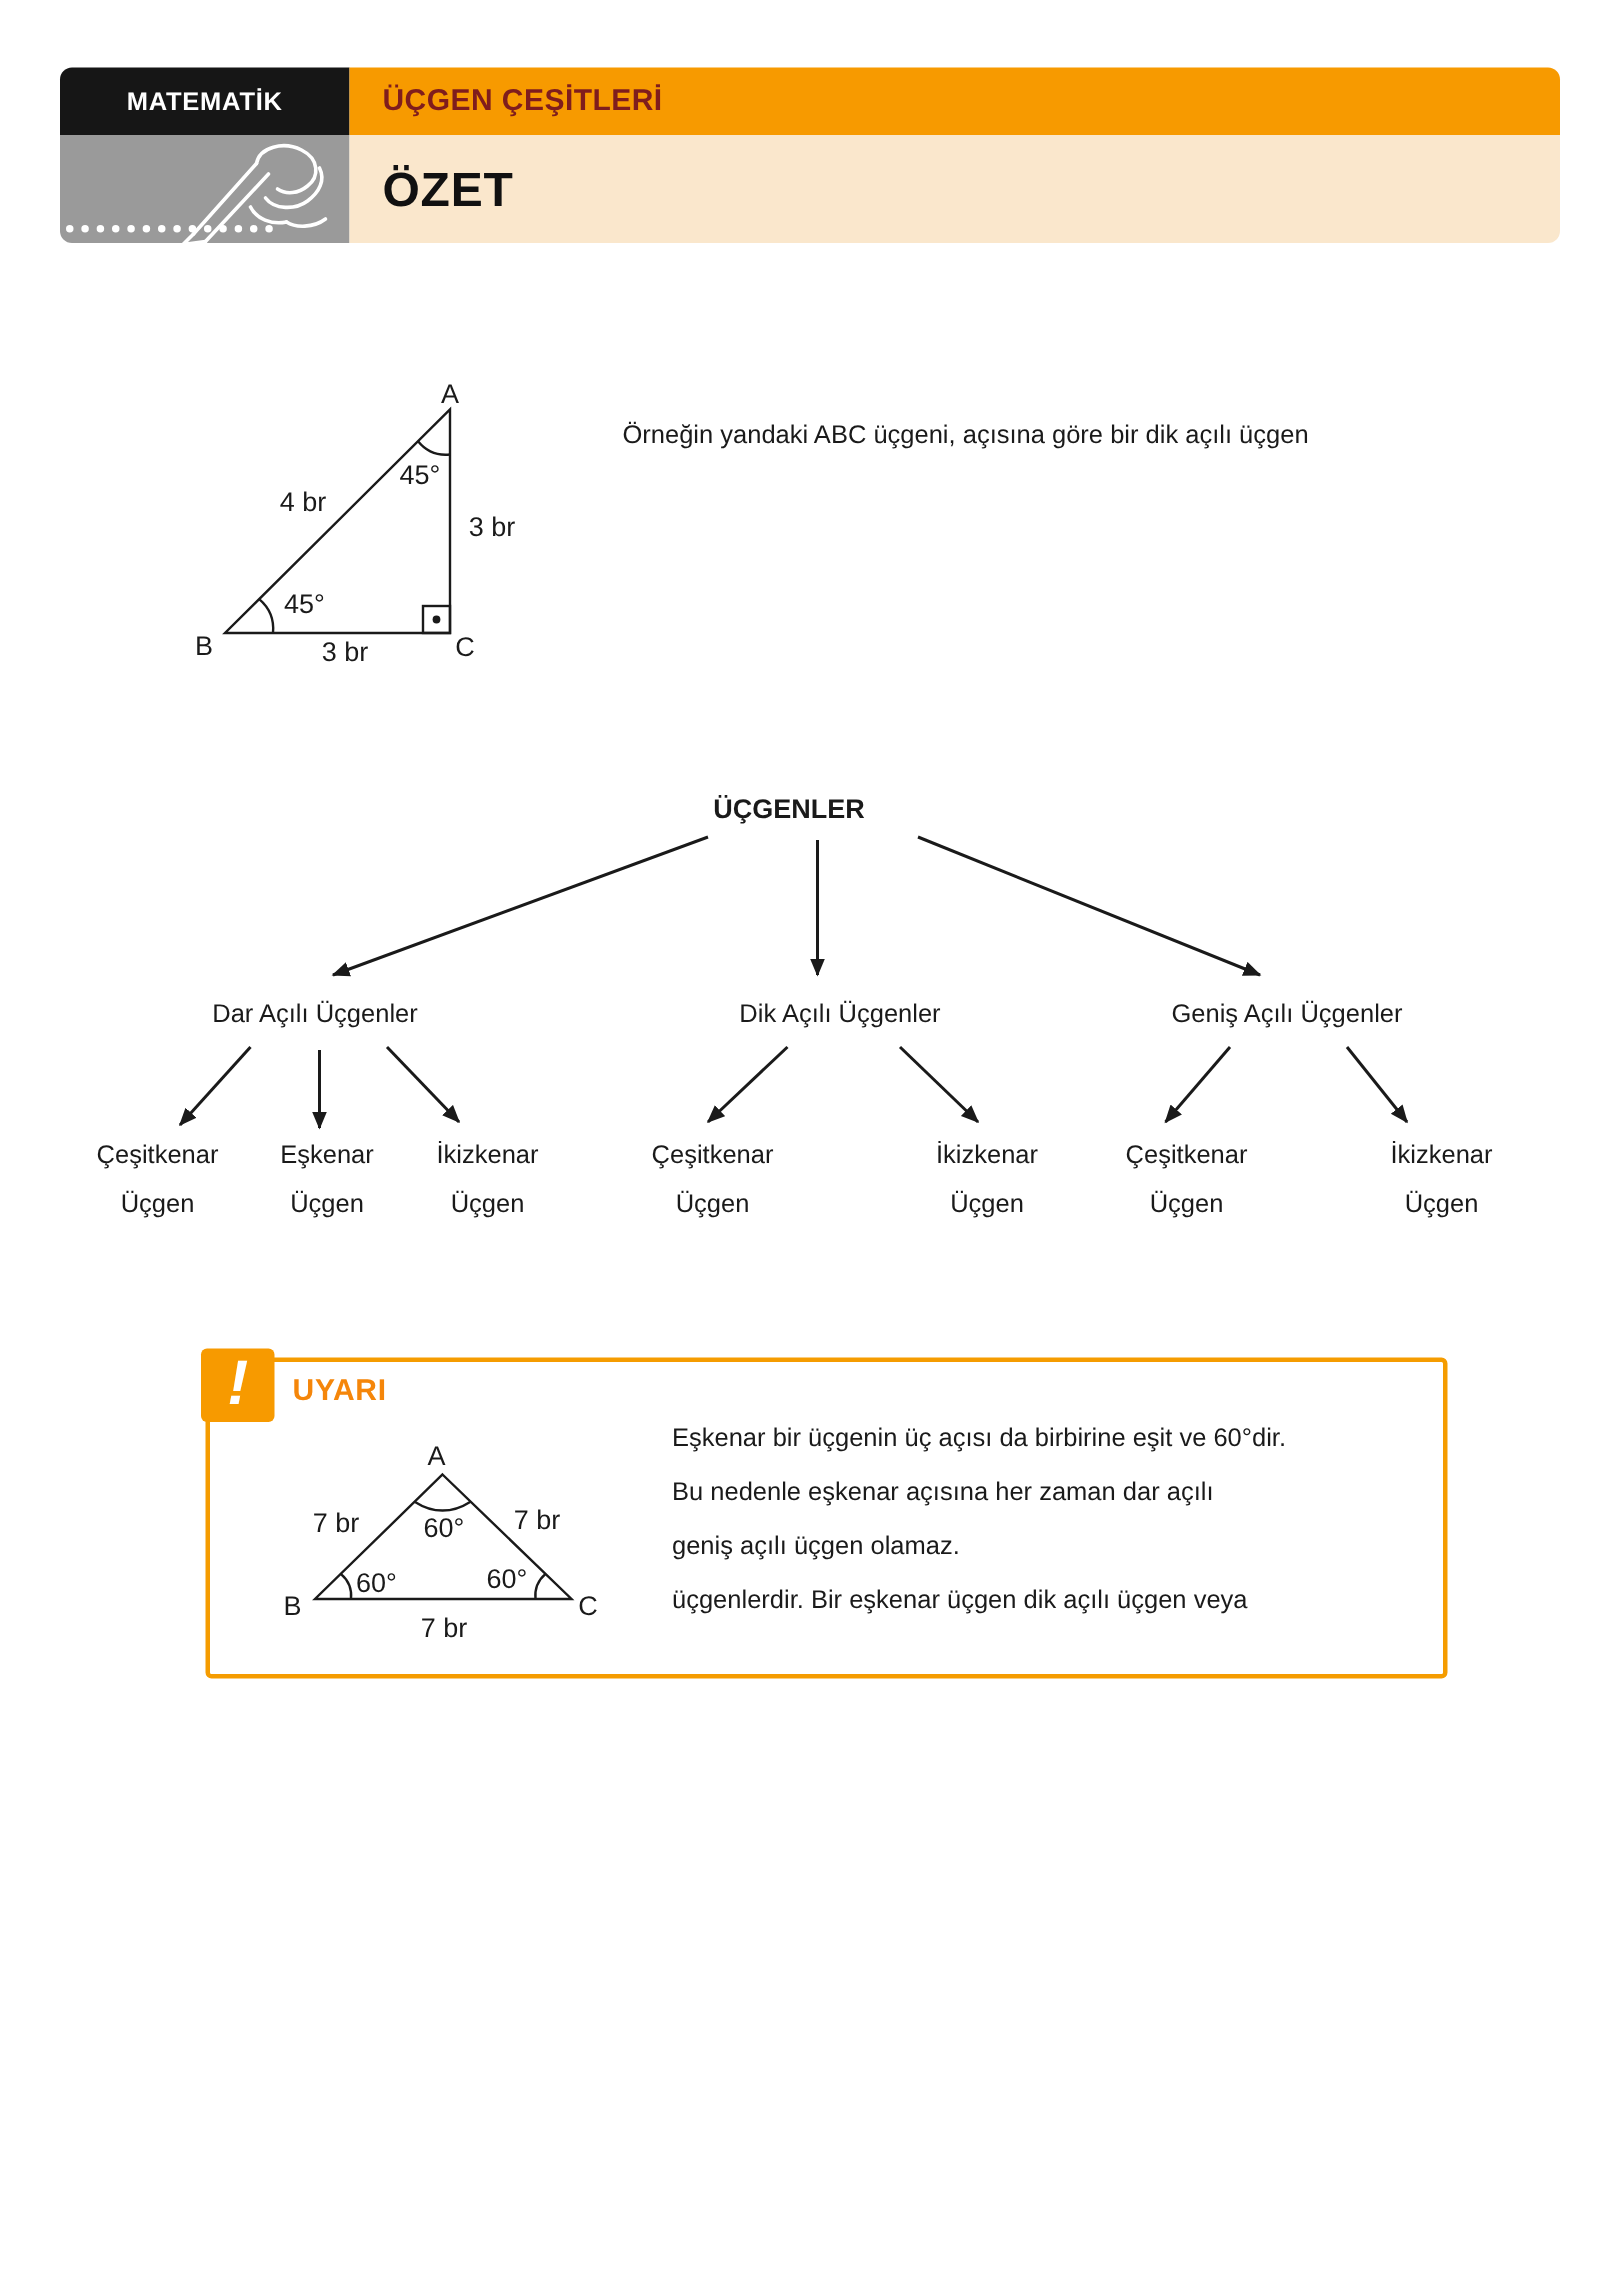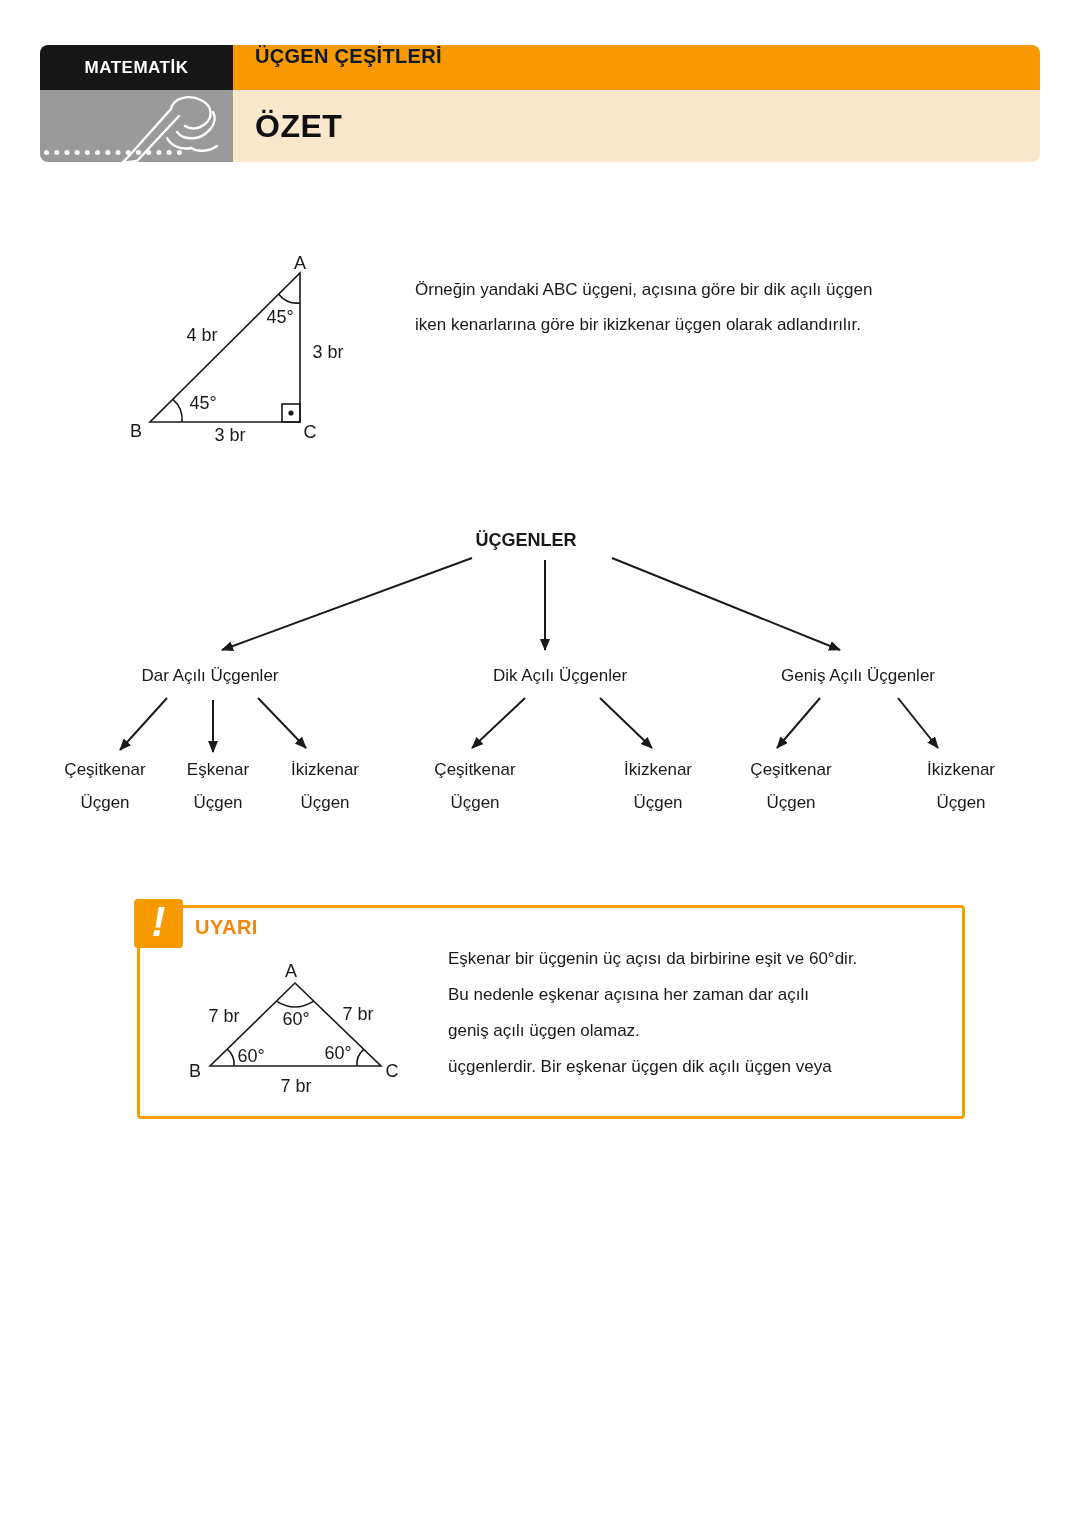--- a/index.html
+++ b/index.html
@@ -7,22 +7,22 @@
   body { font-family:"Liberation Sans", sans-serif; color:#1a1a1a; }
   .page { position:relative; width:1080px; height:1264px; background:#fff; overflow:hidden; }
   .abs { position:absolute; }
   .ctr { transform:translate(-50%,-50%); white-space:nowrap; }
 
   
   .hdr-subject { left:40px; top:45px; width:193px; height:45px; background:#161616;
                  border-top-left-radius:8px; display:flex; align-items:center; justify-content:center;
                  color:#fff; font-weight:bold; font-size:17px; letter-spacing:.5px; }
   .hdr-topic   { left:233px; top:45px; width:807px; height:45px; background:#F79A00;
-                 border-top-right-radius:8px; display:flex; 
-                 color:#0f172a; font-weight:bold; font-size:20px; padding-left:22px; letter-spacing:.3px; }
+                 border-top-right-radius:8px; display:flex; align-items:center;
+                 color:#7f1d1d; font-weight:bold; font-size:20px; padding-left:22px; letter-spacing:.3px; }
   .hdr-iconbox { left:40px; top:90px; width:193px; height:72px; background:#9a9a9a; border-bottom-left-radius:8px; }
   .hdr-dots    { position:absolute; left:4px; bottom:7px; width:138px; border-bottom:5px dotted #fff; }
   .hdr-section { left:233px; top:90px; width:807px; height:72px; background:#FAE7CC;
                  border-bottom-right-radius:8px; display:flex; align-items:center;
                  color:#111; font-weight:bold; font-size:32px; padding-left:22px; letter-spacing:.5px; }
 
   .bodytext { font-size:17px; color:#1a1a1a; }
   .line35 { line-height:35px; }
   .line36 { line-height:36px; }
 
@@ -99,21 +99,20 @@
     <span class="fig-label" style="left:180px; top:177px;">C</span>
     <span class="fig-label" style="left:72px;  top:80px;">4 br</span>
     <span class="fig-label" style="left:198px; top:97px;">3 br</span>
     <span class="fig-label" style="left:100px; top:180px;">3 br</span>
     <span class="fig-label" style="left:150px; top:62px;">45°</span>
     <span class="fig-label" style="left:73px;  top:148px;">45°</span>
   </div>
 
   <div class="abs bodytext line35" style="left:415px; top:272px; width:580px;">
     <div>Örneğin yandaki ABC üçgeni, açısına göre bir dik açılı üçgen</div>
-    <div>iken kenarlarına göre bir ikizkenar üçgen olarak adlandırılır.</div>
   </div>
 
   <div class="abs" style="left:40px; top:520px; width:1000px; height:300px;">
     <svg class="arrows" width="1000" height="300" style="position:absolute; left:0; top:0;">
       <defs>
         <marker id="ah" markerUnits="userSpaceOnUse" markerWidth="14" markerHeight="12" refX="11" refY="5" orient="auto">
           <path d="M0,0 L12,5 L0,10 z" fill="#1a1a1a"></path>
         </marker>
       </defs>
       <line x1="432" y1="38" x2="182" y2="130" marker-end="url(#ah)"></line>

